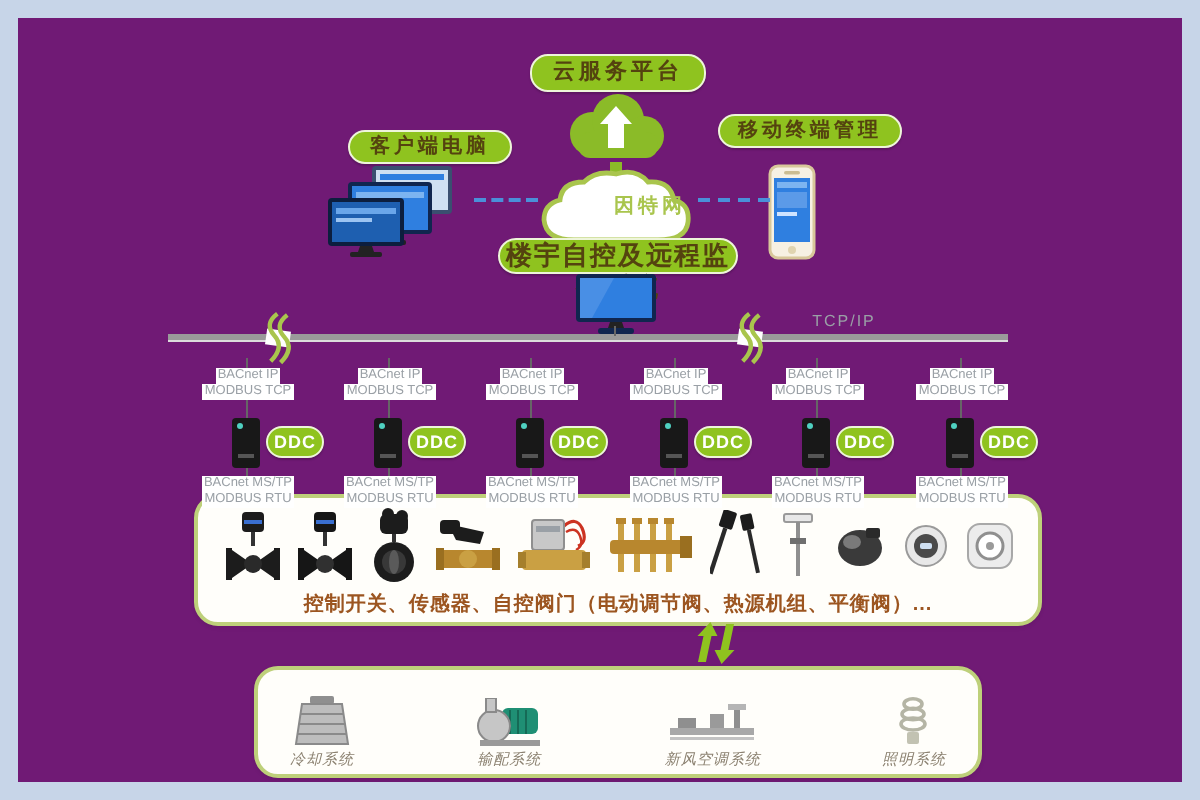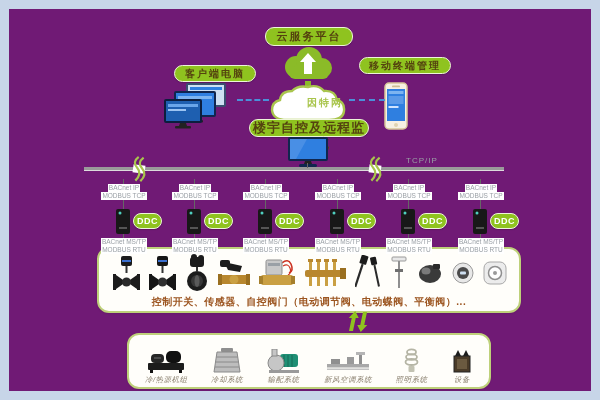--- a/index.html
+++ b/index.html
@@ -310,43 +310,30 @@
         <circle cx="11" cy="11" r="10" fill="#e8e8e8" stroke="#9a9a9a"></circle>
         <circle cx="11" cy="11" r="6" fill="#4a4a4a"></circle>
         <rect x="8" y="9.5" width="6" height="3" rx="1" fill="#cfe0f2"></rect>
       </svg>
       <svg width="24" height="24" viewBox="0 0 24 24">
         <rect x="1" y="1" width="22" height="22" rx="6" fill="#ececec" stroke="#a8a8a8"></rect>
         <circle cx="12" cy="12" r="6.5" fill="#ffffff" stroke="#8f8f8f" stroke-width="1.5"></circle>
         <circle cx="12" cy="12" r="2" fill="#9a9a9a"></circle>
       </svg>
     </div>
-    <div id="devices-caption">控制开关、传感器、自控阀门（电动调节阀、电动蝶阀、平衡阀）...</div>
+    <div id="devices-caption">控制开关、传感器、自控阀门（电动调节阀、热源机组、平衡阀）...</div>
   </div>
 
   <svg class="abs" id="dbl-arrow" width="22" height="21" viewBox="0 0 22 21">
     <polygon points="6,0 11,7 8,7 8,20 4,20 4,7 1,7" fill="#8fc31f"></polygon>
     <polygon points="16,21 21,14 18,14 18,1 14,1 14,14 11,14" fill="#8fc31f"></polygon>
   </svg>
 
   <div class="gbox" id="systems-box">
     <div id="systems-row">
-      <div class="sys-item">
-        <span class="sys-icon">
-          <svg width="40" height="24" viewBox="0 0 40 24">
-            <rect x="2" y="14" width="36" height="7" rx="1" fill="#1c1c1c"></rect>
-            <rect x="5" y="5" width="13" height="9" rx="4" fill="#262626"></rect>
-            <rect x="20" y="2" width="15" height="12" rx="5" fill="#111111"></rect>
-            <rect x="8" y="8" width="7" height="2" fill="#4a4a4a"></rect>
-            <rect x="4" y="21" width="3" height="3" fill="#111"></rect>
-              <rect x="33" y="21" width="3" height="3" fill="#111"></rect>
-          </svg>
-        </span>
-        <span class="sys-label">冷/热源机组</span>
-      </div>
       <div class="sys-item">
         <span class="sys-icon">
           <svg width="30" height="26" viewBox="0 0 30 26">
             <rect x="9" y="1" width="12" height="4" rx="1" fill="#8f8f8f"></rect>
             <path d="M5 5 L25 5 L28 25 L2 25 Z" fill="#bdbdbd" stroke="#8a8a8a"></path>
             <line x1="4" y1="10" x2="26" y2="10" stroke="#8a8a8a"></line>
             <line x1="3.5" y1="15" x2="26.5" y2="15" stroke="#8a8a8a"></line>
             <line x1="3" y1="20" x2="27" y2="20" stroke="#8a8a8a"></line>
           </svg>
         </span>
@@ -383,27 +370,16 @@
         <span class="sys-icon">
           <svg width="15" height="26" viewBox="0 0 15 26">
             <ellipse cx="7.5" cy="5" rx="4.5" ry="2.6" fill="none" stroke="#b5b5a5" stroke-width="1.8"></ellipse>
             <ellipse cx="7.5" cy="10" rx="5.5" ry="2.8" fill="none" stroke="#b5b5a5" stroke-width="1.8"></ellipse>
             <ellipse cx="7.5" cy="15" rx="6" ry="3" fill="none" stroke="#b5b5a5" stroke-width="1.8"></ellipse>
             <rect x="4.5" y="19" width="6" height="6" rx="1" fill="#c2c2b2"></rect>
           </svg>
         </span>
         <span class="sys-label">照明系统</span>
       </div>
-      <div class="sys-item">
-        <span class="sys-icon">
-          <svg width="22" height="24" viewBox="0 0 22 24">
-            <polygon points="4,7 7,1 10,7" fill="#1c1c1c"></polygon>
-            <polygon points="12,7 15,1 18,7" fill="#1c1c1c"></polygon>
-            <rect x="3" y="7" width="16" height="16" fill="#4a3b28" stroke="#222222"></rect>
-            <rect x="6" y="10" width="10" height="10" fill="#6b5a40"></rect>
-          </svg>
-        </span>
-        <span class="sys-label">设备</span>
-      </div>
     </div>
   </div>
 
 </div>
 
 </body></html>

